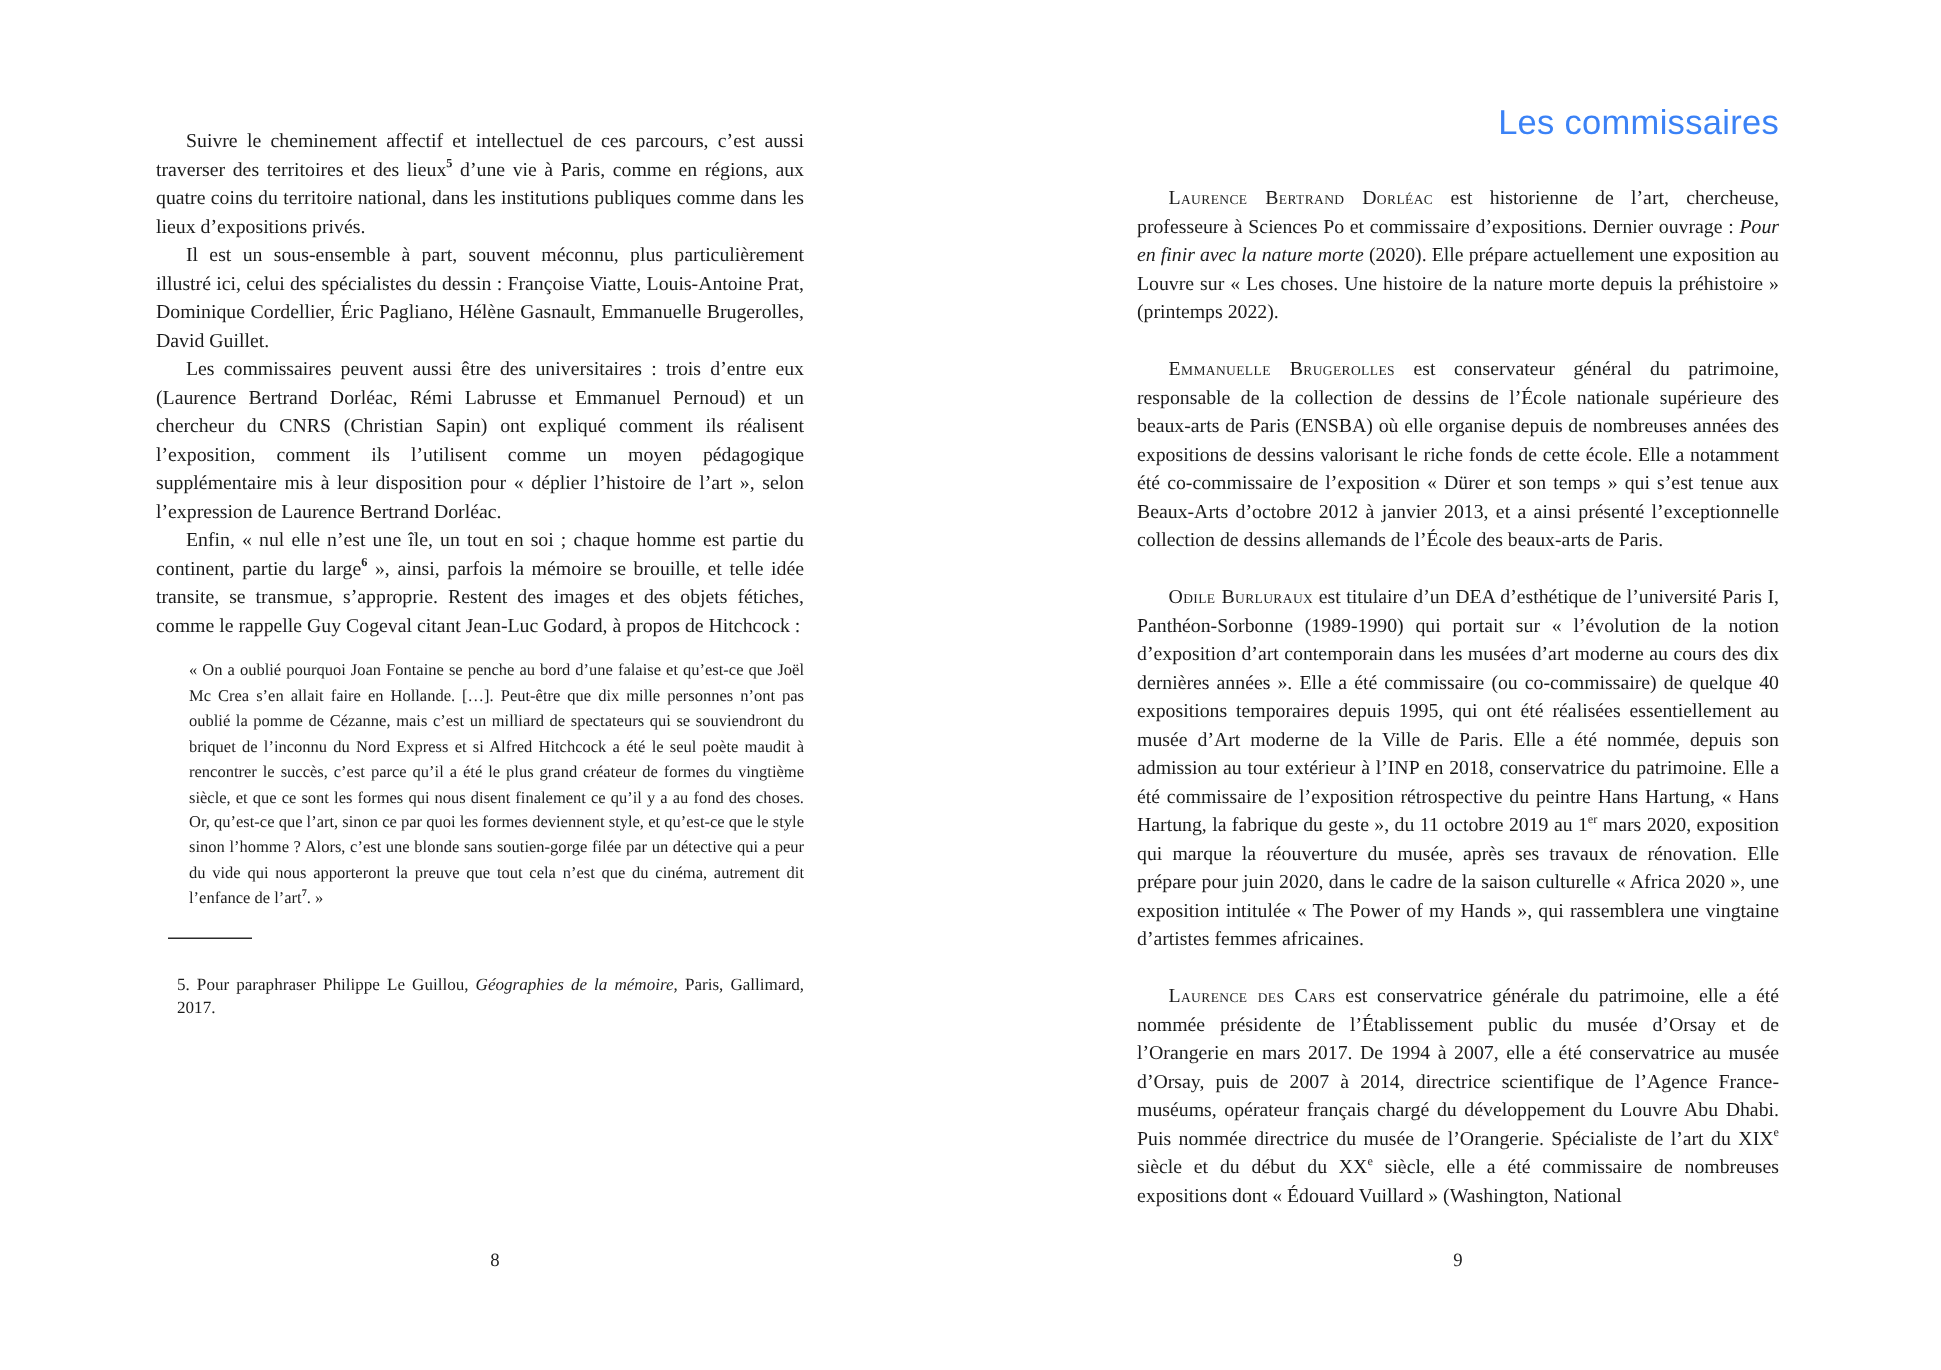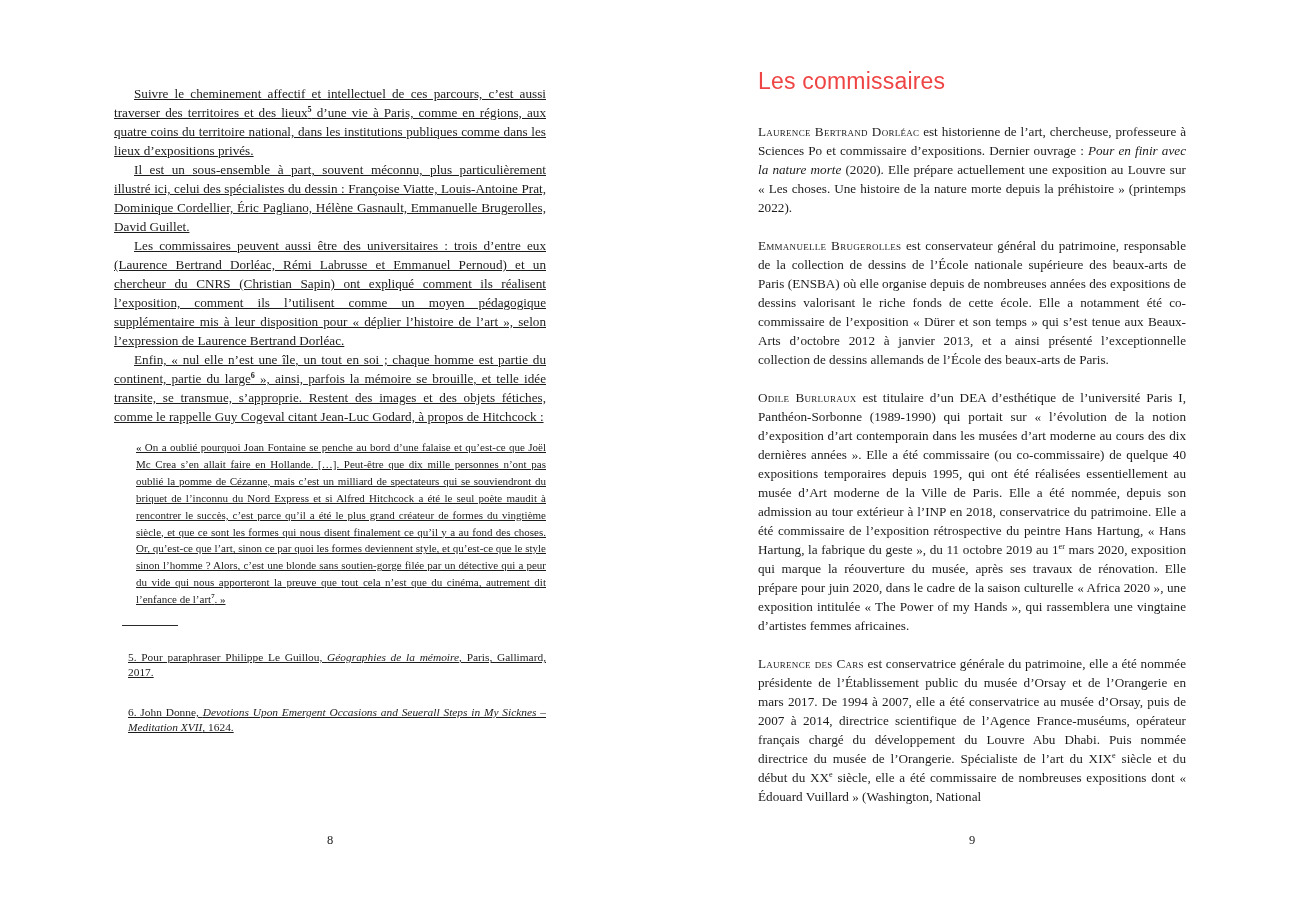--- a/index.html
+++ b/index.html
@@ -9,21 +9,21 @@
     font-family: "Liberation Serif", "DejaVu Serif", serif;
     color: #1c1c1c;
     overflow: hidden;
   }
   .page {
     position: absolute;
     text-align: justify;
     hyphens: auto;
     -webkit-hyphens: auto;
   }
-  .left-page  { left: 114px; top: 84px;  width: 432px; text-decoration: underline; }
+  .left-page  { left: 104px; top: 84px;  width: 432px; }
   .right-page { left: 758px; top: 68px;  width: 428px; }
 
   .body-p {
     font-size: 13.2px;
     line-height: 19px;
     text-indent: 20px;
   }
   .quote {
     font-size: 11px;
     line-height: 16.9px;
@@ -39,32 +39,32 @@
     border-top: 1px solid #2b2b2b;
     margin: 17px 0 7px -6px;
   }
   .fn { text-align: justify; margin-top: 24px; }
 
   .chapter-title {
     font-family: "Liberation Sans", "DejaVu Sans", sans-serif;
     font-weight: 400;
     font-size: 23px;
     letter-spacing: 0.2px;
-    text-align: left;
-    color: #ef4444;
+    text-align: right;
+    color: #3b82f6;
     margin-bottom: 27px;
   }
   .entry {
     font-size: 13.2px;
     line-height: 19px;
     margin-bottom: 19px;
   }
   .entry:last-of-type { margin-bottom: 0; }
 
-  .sc { font-variant: small-caps; letter-spacing: 0.02em; }
+  .sc { font-variant: small-caps; letter-spacing: 0.02em; margin-left: 21px; }
   .i  { font-style: italic; }
   sup {
     font-size: 0.62em;
     line-height: 0;
     vertical-align: super;
   }
   sup.b { font-weight: 700; }
 
   .page-number {
     position: absolute;
@@ -84,21 +84,20 @@
     <p class="body-p"><span>Suivre le cheminement affectif et intellectuel de ces parcours, c’est aussi traverser des territoires et des lieux</span><sup class="b">5</sup><span> d’une vie à Paris, comme en régions, aux quatre coins du territoire national, dans les institutions publiques comme dans les lieux d’expositions privés.</span></p>
     <p class="body-p"><span>Il est un sous-ensemble à part, souvent méconnu, plus particulièrement illustré ici, celui des spécialistes du dessin : Françoise Viatte, Louis-Antoine Prat, Dominique Cordellier, Éric Pagliano, Hélène Gasnault, Emmanuelle Brugerolles, David Guillet.</span></p>
     <p class="body-p"><span>Les commissaires peuvent aussi être des universitaires : trois d’entre eux (Laurence Bertrand Dorléac, Rémi Labrusse et Emmanuel Pernoud) et un chercheur du CNRS (Christian Sapin) ont expliqué comment ils réalisent l’exposition, comment ils l’utilisent comme un moyen pédagogique supplémentaire mis à leur disposition pour « déplier l’histoire de l’art », selon l’expression de Laurence Bertrand Dorléac.</span></p>
     <p class="body-p"><span>Enfin, « nul elle n’est une île, un tout en soi ; chaque homme est partie du continent, partie du large</span><sup class="b">6</sup><span> », ainsi, parfois la mémoire se brouille, et telle idée transite, se transmue, s’approprie. Restent des images et des objets fétiches, comme le rappelle Guy Cogeval citant Jean-Luc Godard, à propos de Hitchcock :</span></p>
 
     <div class="quote"><span>« On a oublié pourquoi Joan Fontaine se penche au bord d’une falaise et qu’est-ce que Joël Mc Crea s’en allait faire en Hollande. […]. Peut-être que dix mille personnes n’ont pas oublié la pomme de Cézanne, mais c’est un milliard de spectateurs qui se souviendront du briquet de l’inconnu du Nord Express et si Alfred Hitchcock a été le seul poète maudit à rencontrer le succès, c’est parce qu’il a été le plus grand créateur de formes du vingtième siècle, et que ce sont les formes qui nous disent finalement ce qu’il y a au fond des choses. Or, qu’est-ce que l’art, sinon ce par quoi les formes deviennent style, et qu’est-ce que le style sinon l’homme ? Alors, c’est une blonde sans soutien-gorge filée par un détective qui a peur du vide qui nous apporteront la preuve que tout cela n’est que du cinéma, autrement dit l’enfance de l’art</span><sup class="b">7</sup><span>. »</span></div>
 
     <div class="footnotes">
       <div class="fn-rule"></div>
       <p class="fn"><span>5. Pour paraphraser Philippe Le Guillou, </span><span class="i">Géographies de la mémoire</span><span>, Paris, Gallimard, 2017.</span></p>
-      <p class="fn"><span>6. John Donne, </span><span class="i">Devotions Upon Emergent Occasions and Seuerall Steps in My Sicknes – Meditation XVII</span><span>, 1624.</span></p>
     </div>
   </div>
 
   <div class="page right-page">
     <h1 class="chapter-title">Les commissaires</h1>
 
     <p class="entry"><span class="sc">Laurence Bertrand Dorléac</span><span><span> est historienne de l’art, chercheuse, professeure à Sciences Po et commissaire d’expositions. Dernier ouvrage : </span><span class="i">Pour en finir avec la nature morte</span><span> (2020). Elle prépare actuellement une exposition au Louvre sur « Les choses. Une histoire de la nature morte depuis la préhistoire » (printemps 2022).</span></span></p>
 
     <p class="entry"><span class="sc">Emmanuelle Brugerolles</span><span><span> est conservateur général du patrimoine, responsable de la collection de dessins de l’École nationale supérieure des beaux-arts de Paris (ENSBA) où elle organise depuis de nombreuses années des expositions de dessins valorisant le riche fonds de cette école. Elle a notamment été co-commissaire de l’exposition « Dürer et son temps » qui s’est tenue aux Beaux-Arts d’octobre 2012 à janvier 2013, et a ainsi présenté l’exceptionnelle collection de dessins allemands de l’École des beaux-arts de Paris.</span></span></p>
 

